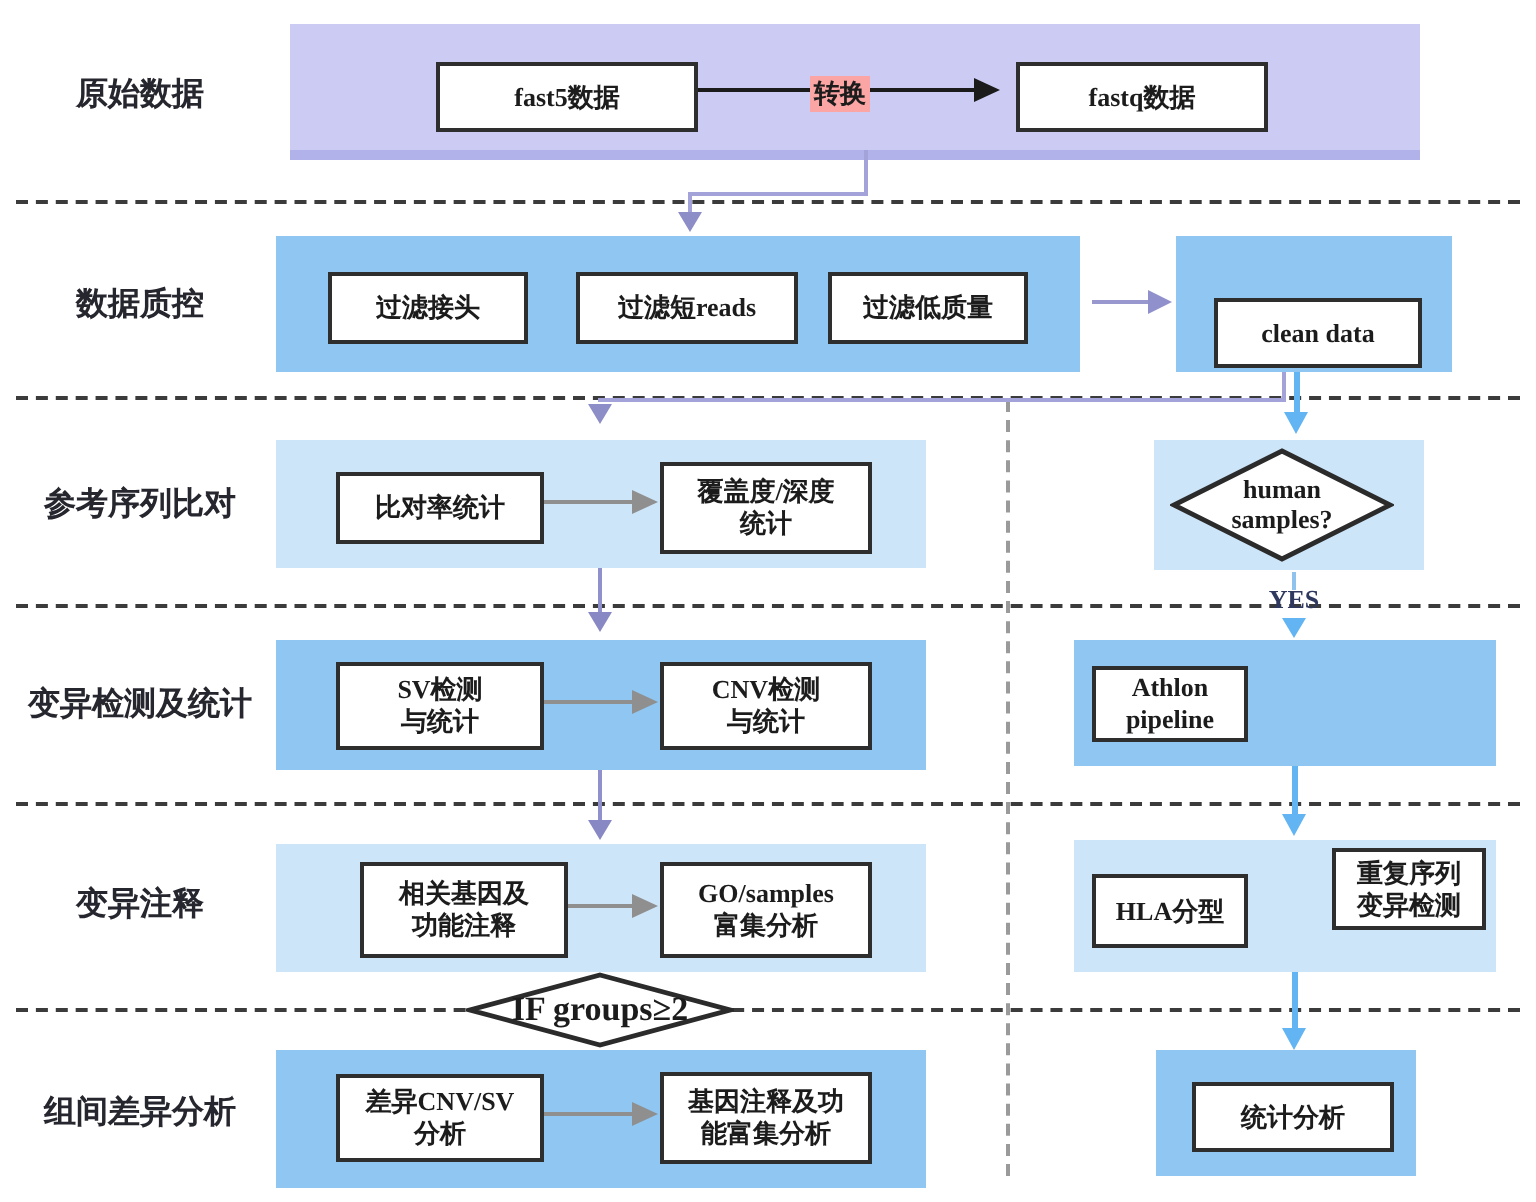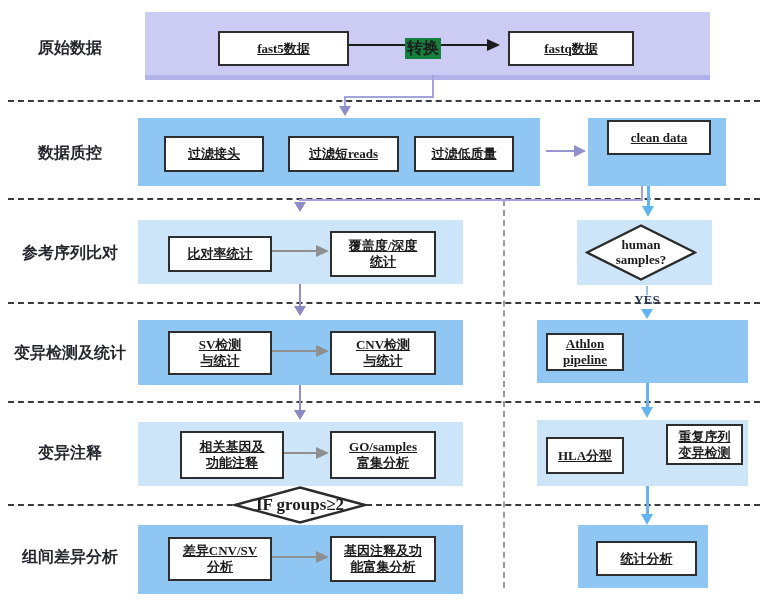--- a/index.html
+++ b/index.html
@@ -9,39 +9,39 @@
   .sep-h{position:absolute;left:8px;width:752px;height:0;border-top:2px dashed #3b3b3b;z-index:1;}
   .sep-v{position:absolute;width:0;border-left:2px dashed #9a9a9a;z-index:1;}
   
   .band{position:absolute;z-index:2;}
   .band.purple{background:#cbcbf4;border-bottom:5px solid #b2b2ea;}
   .band.blue{background:#8fc6f2;}
   .band.lblue{background:#cde5f8;}
   
   .wbox{position:absolute;z-index:4;background:#ffffff;border:2px solid #2e2e2e;
         display:flex;align-items:center;justify-content:center;text-align:center;
-        font-size:13px;font-weight:600;color:#1c1c1c;line-height:1.22;white-space:pre-line;text-decoration:underline;}
+        font-size:13px;font-weight:600;color:#1c1c1c;line-height:1.22;white-space:pre-line;}
   
   .rowlabel{position:absolute;left:4px;width:132px;z-index:4;text-align:center;
             font-family:"Liberation Sans", sans-serif;font-size:16px;font-weight:bold;
             color:#26262e;line-height:22px;height:22px;}
   
   .hline,.vline{position:absolute;z-index:3;}
   .ah-down{position:absolute;z-index:3;width:0;height:0;
            border-left:6px solid transparent;border-right:6px solid transparent;}
   .ah-right{position:absolute;z-index:3;width:0;height:0;
             border-top:6.5px solid transparent;border-bottom:6.5px solid transparent;}
   
   .diamond{position:absolute;z-index:5;}
   .diamond svg{position:absolute;left:0;top:0;}
   .dtext{position:absolute;left:0;top:0;width:100%;height:100%;display:flex;
          align-items:center;justify-content:center;text-align:center;
          font-weight:bold;color:#1c1c1c;white-space:pre-line;line-height:1.15;}
-  .edge-label{position:absolute;z-index:5;background:#15803d;padding:0 2px;
-              font-size:16px;font-weight:600;color:#1c1c1c;}
+  .edge-label{position:absolute;z-index:5;background:#fca5a5;padding:0 2px;
+              font-size:13px;font-weight:600;color:#1c1c1c;}
   .yes-label{position:absolute;z-index:5;font-size:13px;font-weight:bold;color:#2f3960;
              text-align:center;}
 </style>
 </head>
 <body>
 
 <div id="canvas">
 
   <div class="sep-h" style="top:100px"></div>
   <div class="sep-h" style="top:198px"></div>
@@ -78,21 +78,21 @@
   <div class="vline" style="left:432px;top:75px;width:2px;height:22px;background:#a3a3da"></div>
   <div class="hline" style="left:344px;top:96px;width:90px;height:2px;background:#a3a3da"></div>
   <div class="vline" style="left:344px;top:96px;width:2px;height:11px;background:#a3a3da"></div>
   <div class="ah-down" style="left:339px;top:106px;border-top:10px solid #8d8dc8"></div>
 
   <div class="wbox" style="left:164px;top:136px;width:96px;height:32px">过滤接头</div>
   <div class="wbox" style="left:288px;top:136px;width:107px;height:32px">过滤短reads</div>
   <div class="wbox" style="left:414px;top:136px;width:96px;height:32px">过滤低质量</div>
   <div class="hline" style="left:546px;top:150px;width:30px;height:2px;background:#9898cf"></div>
   <div class="ah-right" style="left:574px;top:144.5px;border-left:12px solid #9090cc"></div>
-  <div class="wbox" style="left:607px;top:120px;width:100px;height:31px">clean data</div>
+  <div class="wbox" style="left:607px;top:149px;width:100px;height:31px">clean data</div>
 
   <div class="vline" style="left:641px;top:186px;width:2px;height:15px;background:#a3a3da"></div>
   <div class="hline" style="left:299px;top:199px;width:344px;height:2px;background:#a3a3da"></div>
   <div class="ah-down" style="left:294px;top:202px;border-top:10px solid #8d8dc8"></div>
 
   <div class="vline" style="left:647px;top:186px;width:2.5px;height:22px;background:#62b5f2"></div>
   <div class="ah-down" style="left:642px;top:206px;border-top:11px solid #62b5f2"></div>
 
   <div class="wbox" style="left:168px;top:236px;width:100px;height:32px">比对率统计</div>
   <div class="hline" style="left:270px;top:250px;width:48px;height:2px;background:#8f8f8f"></div>

